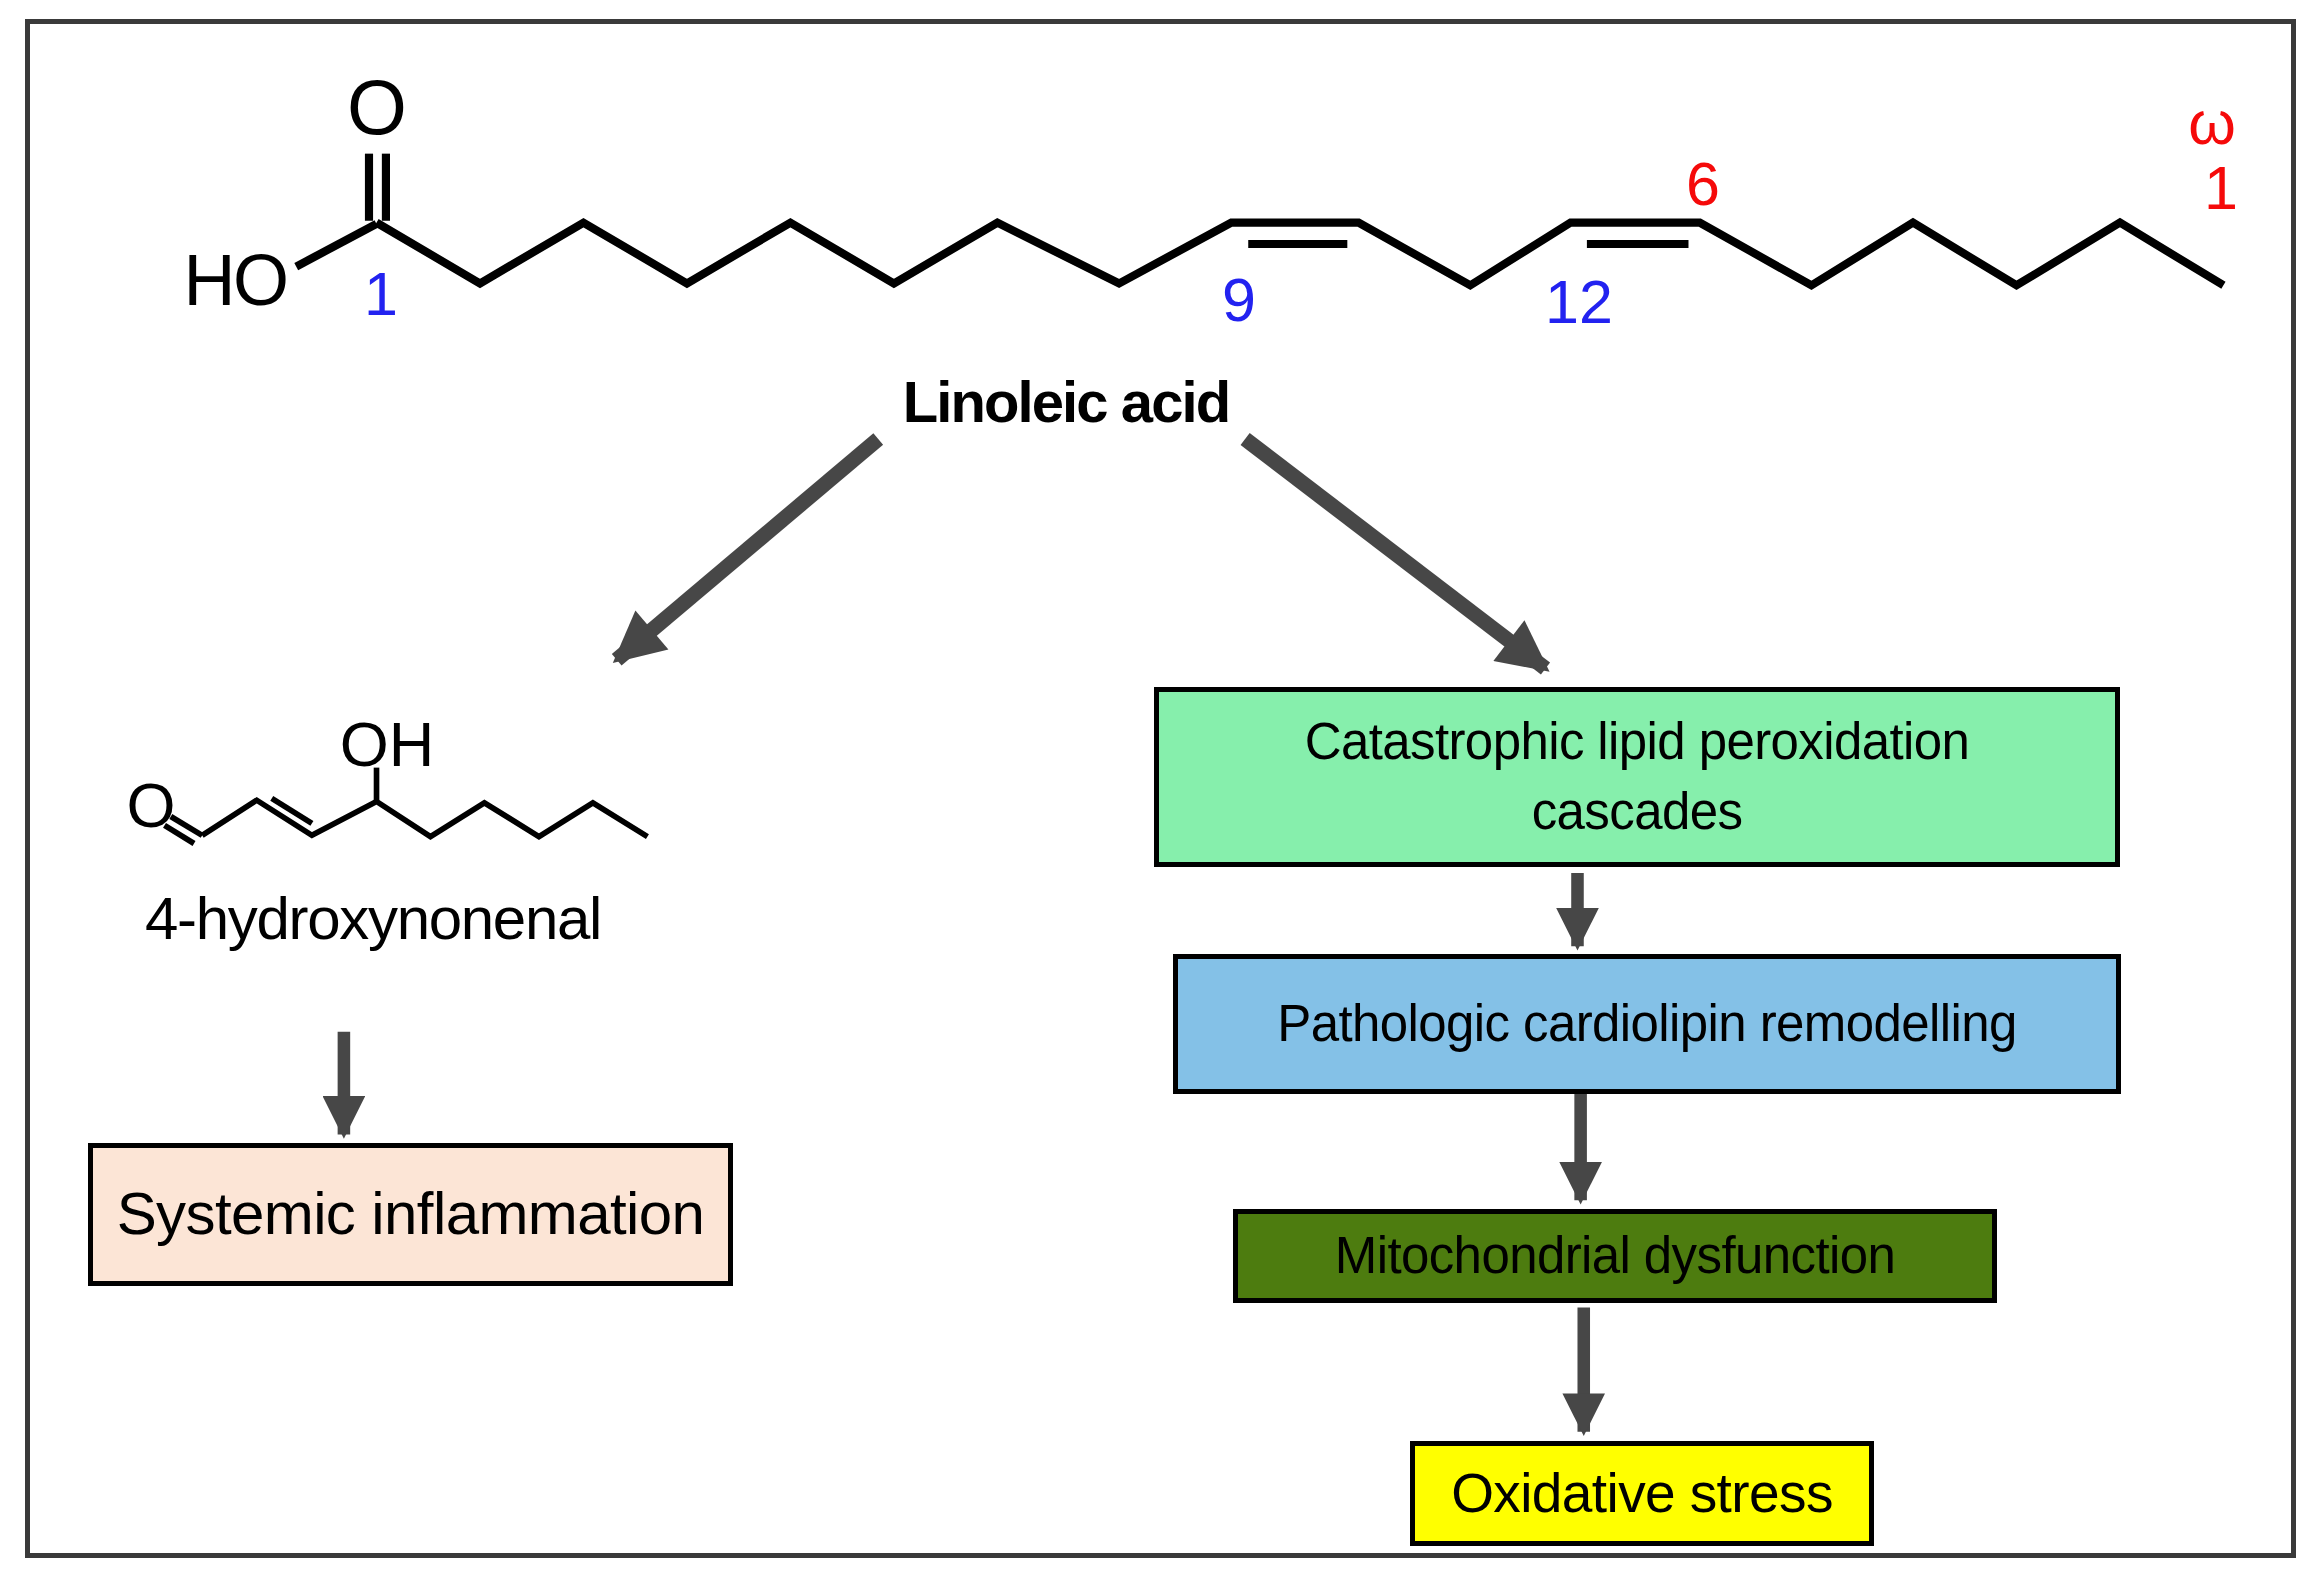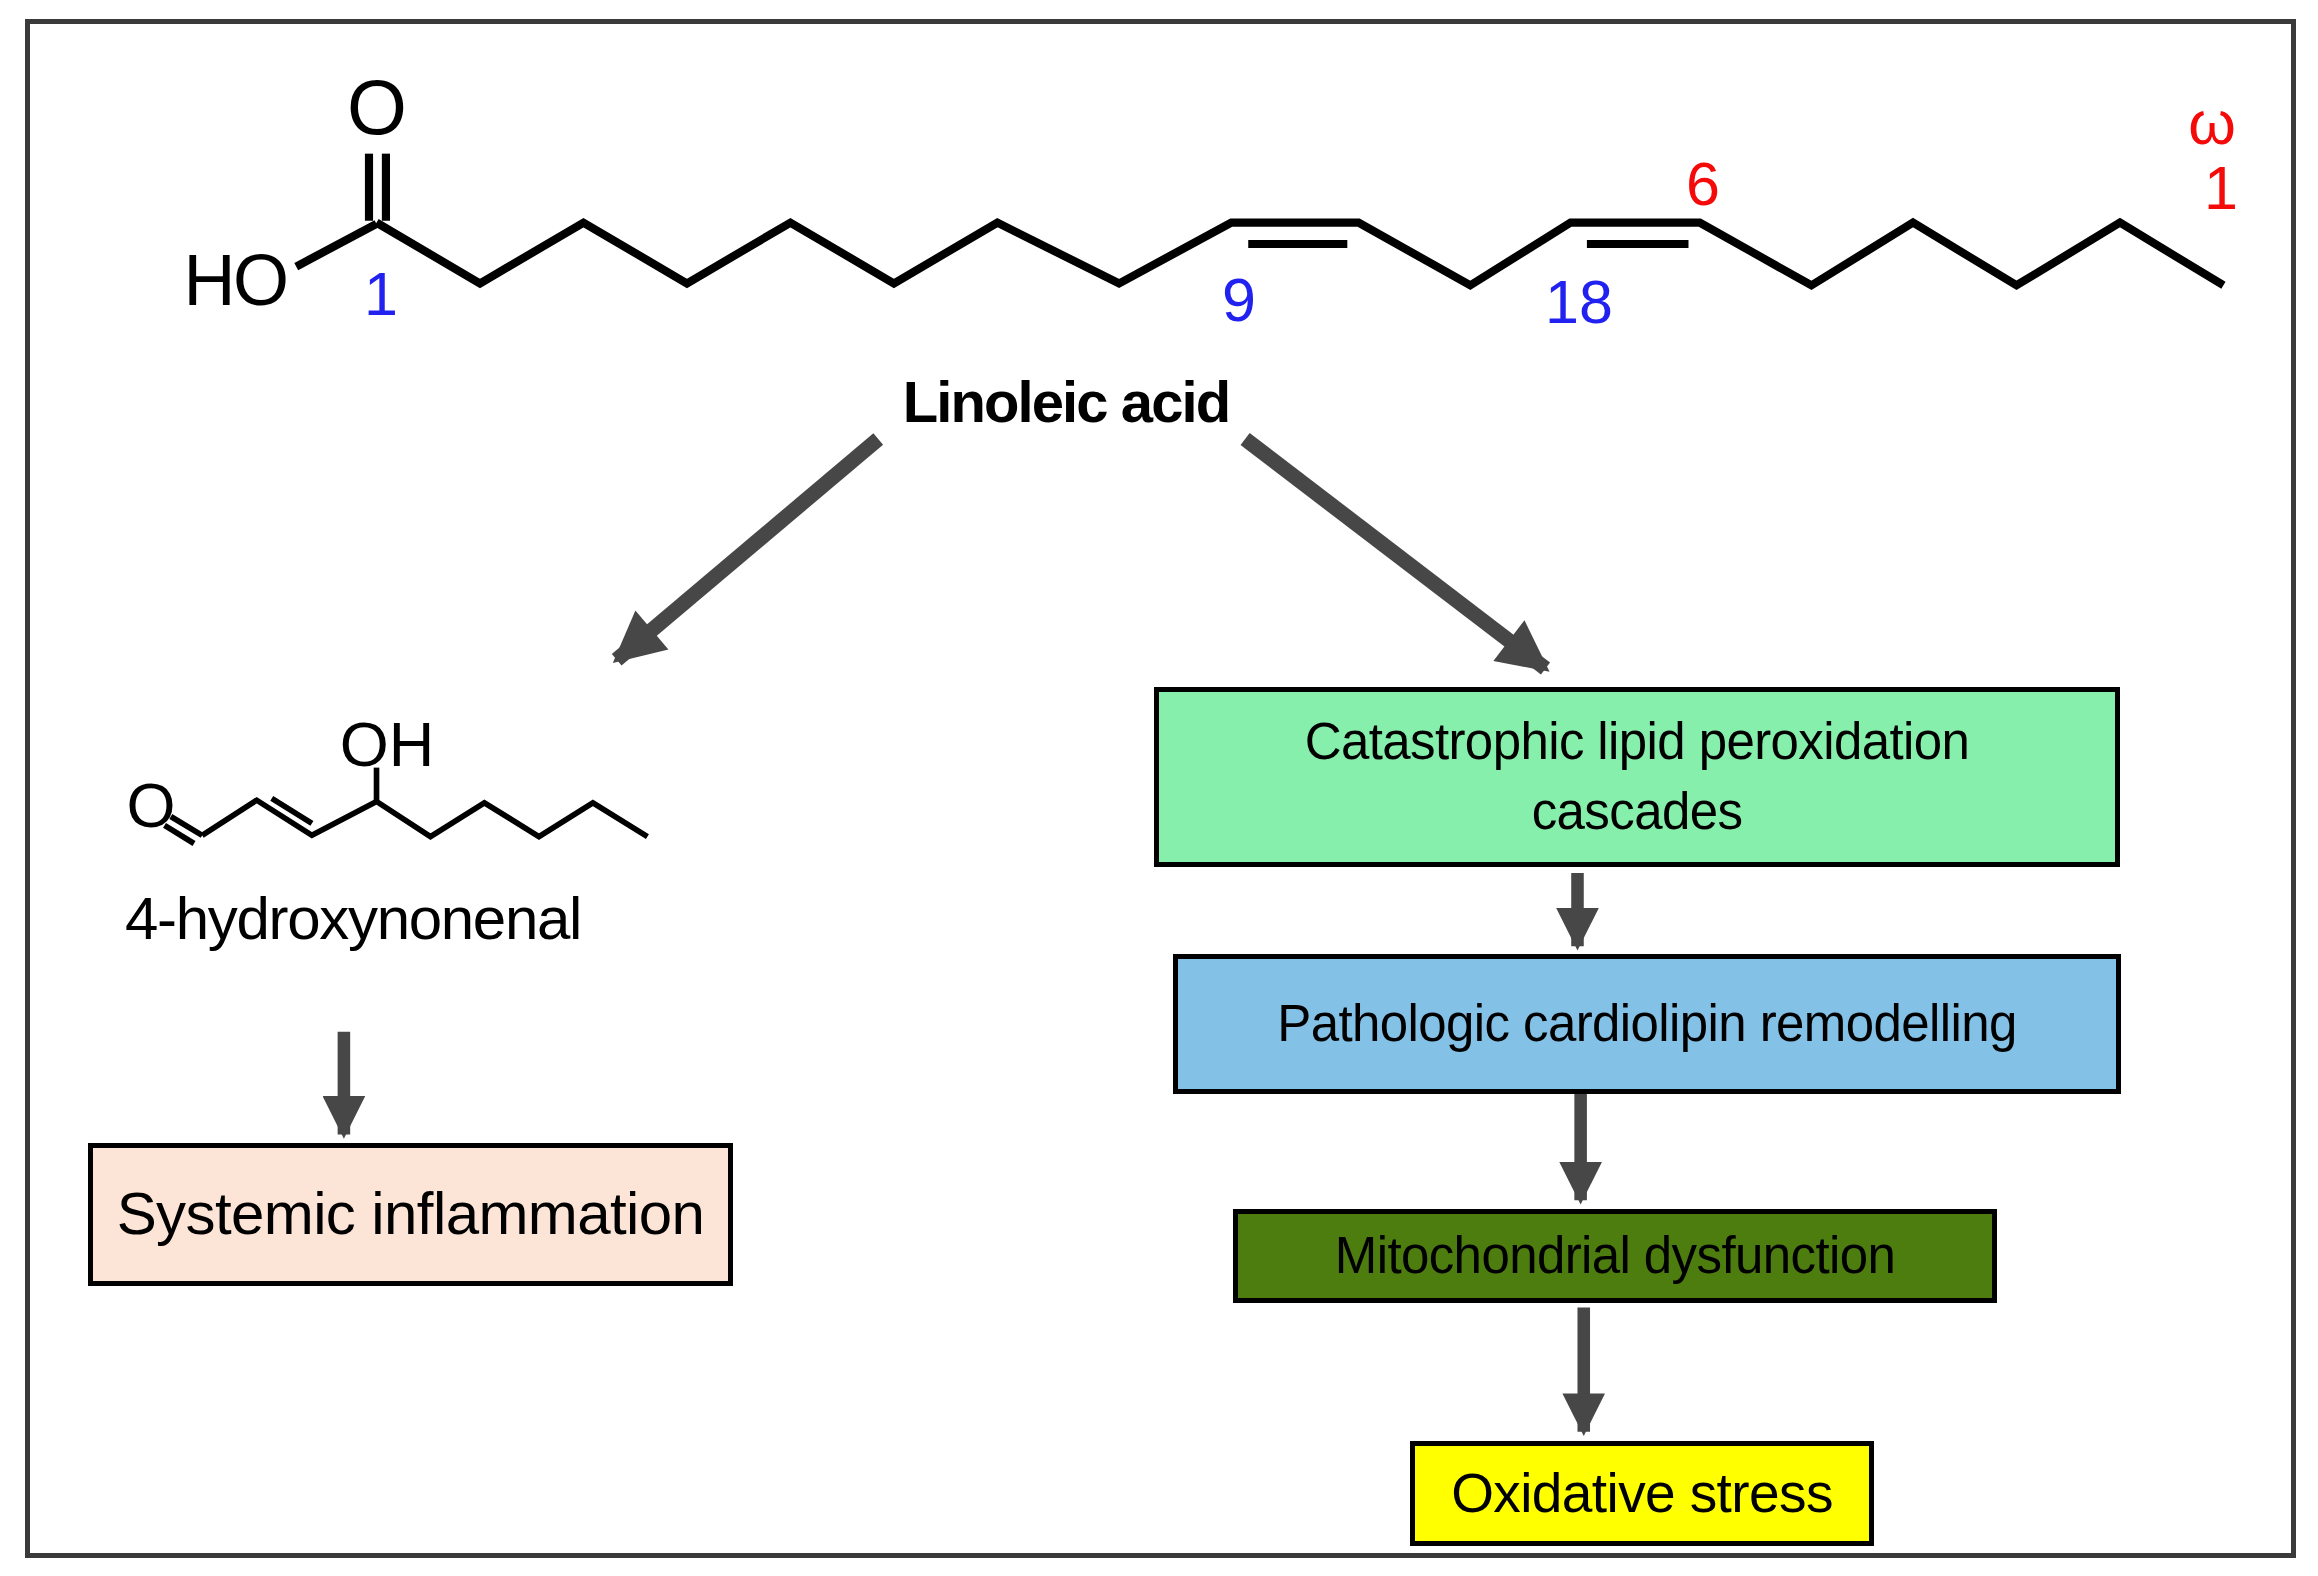--- a/index.html
+++ b/index.html
@@ -71,30 +71,30 @@
     <line class="arrow" stroke-width="20" x1="2515" y1="1392" x2="2515" y2="1509" marker-end="url(#ah)"></line>
     <line class="arrow" stroke-width="20" x1="2520" y1="1710" x2="2520" y2="1914" marker-end="url(#ah)"></line>
     <line class="arrow" stroke-width="20" x1="2525" y1="2085" x2="2525" y2="2283" marker-end="url(#ah)"></line>
     <line class="arrow" stroke-width="20" x1="548" y1="1645" x2="548" y2="1809" marker-end="url(#ah)"></line>
   </svg>
 
   <span class="atom" style="left:235px;top:280px;font-size:72px;letter-spacing:-2.5px;text-align:center;">HO</span>
   <span class="atom" style="left:377px;top:107px;font-size:77px;">O</span>
   <span class="num blue" style="left:381px;top:294px;font-size:61px;">1</span>
   <span class="num blue" style="left:1239px;top:300px;font-size:61px;">9</span>
-  <span class="num blue" style="left:1579px;top:302px;font-size:61px;">18</span>
+  <span class="num blue" style="left:1579px;top:302px;font-size:61px;">12</span>
   <span class="num red" style="left:1703px;top:184px;font-size:61px;">6</span>
   <span class="num red" style="left:2212px;top:123px;font-size:61px;">ω</span>
   <span class="num red" style="left:2221px;top:188px;font-size:61px;">1</span>
 
   <span class="atom" style="left:151px;top:805px;font-size:63px;">O</span>
   <span class="atom" style="left:387px;top:744px;font-size:63px;">OH</span>
 
   <div class="mol-title" id="linoleic-title" style="left:1066px;top:401px;">Linoleic acid</div>
-  <div class="mol-title" id="hne-title" style="left:353px;top:918px;">4-hydroxynonenal</div>
+  <div class="mol-title" id="hne-title" style="left:373px;top:918px;">4-hydroxynonenal</div>
 
   <div class="node" id="node-peroxidation">
     <span>Catastrophic lipid peroxidation cascades</span>
   </div>
   <div class="node" id="node-cardiolipin">
     <span>Pathologic cardiolipin remodelling</span>
   </div>
   <div class="node" id="node-mitochondrial">
     <span>Mitochondrial dysfunction</span>
   </div>

